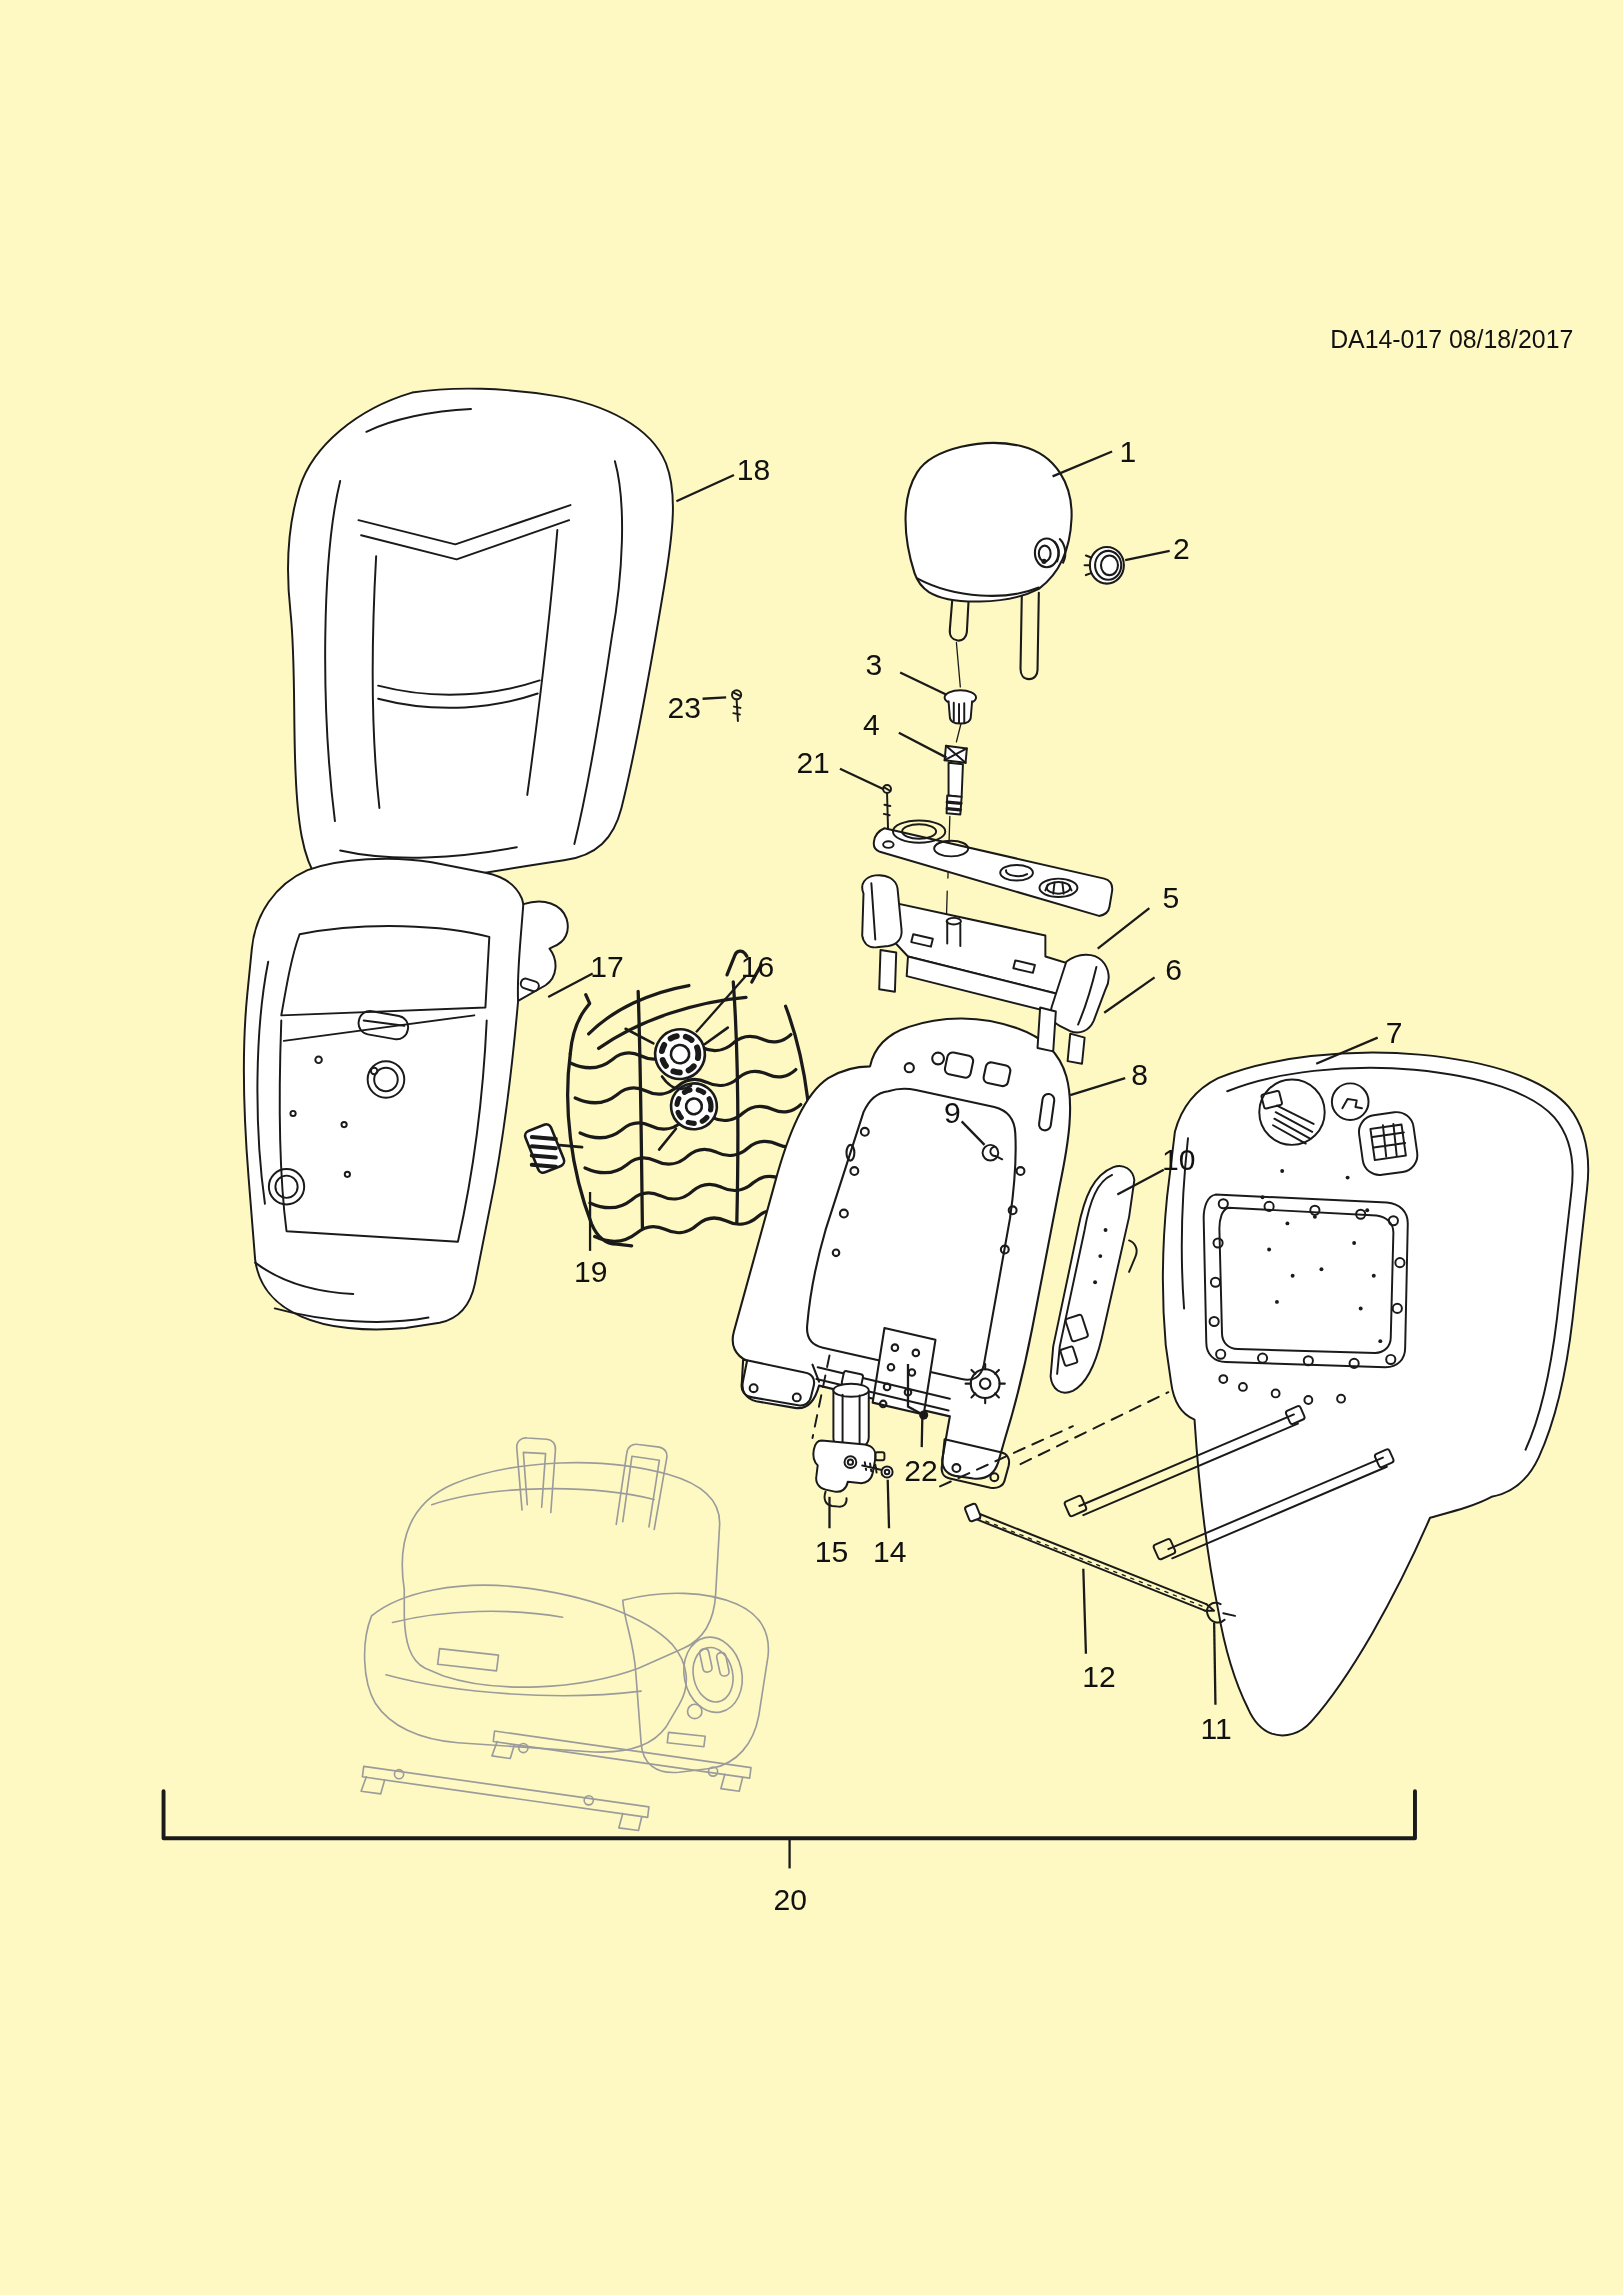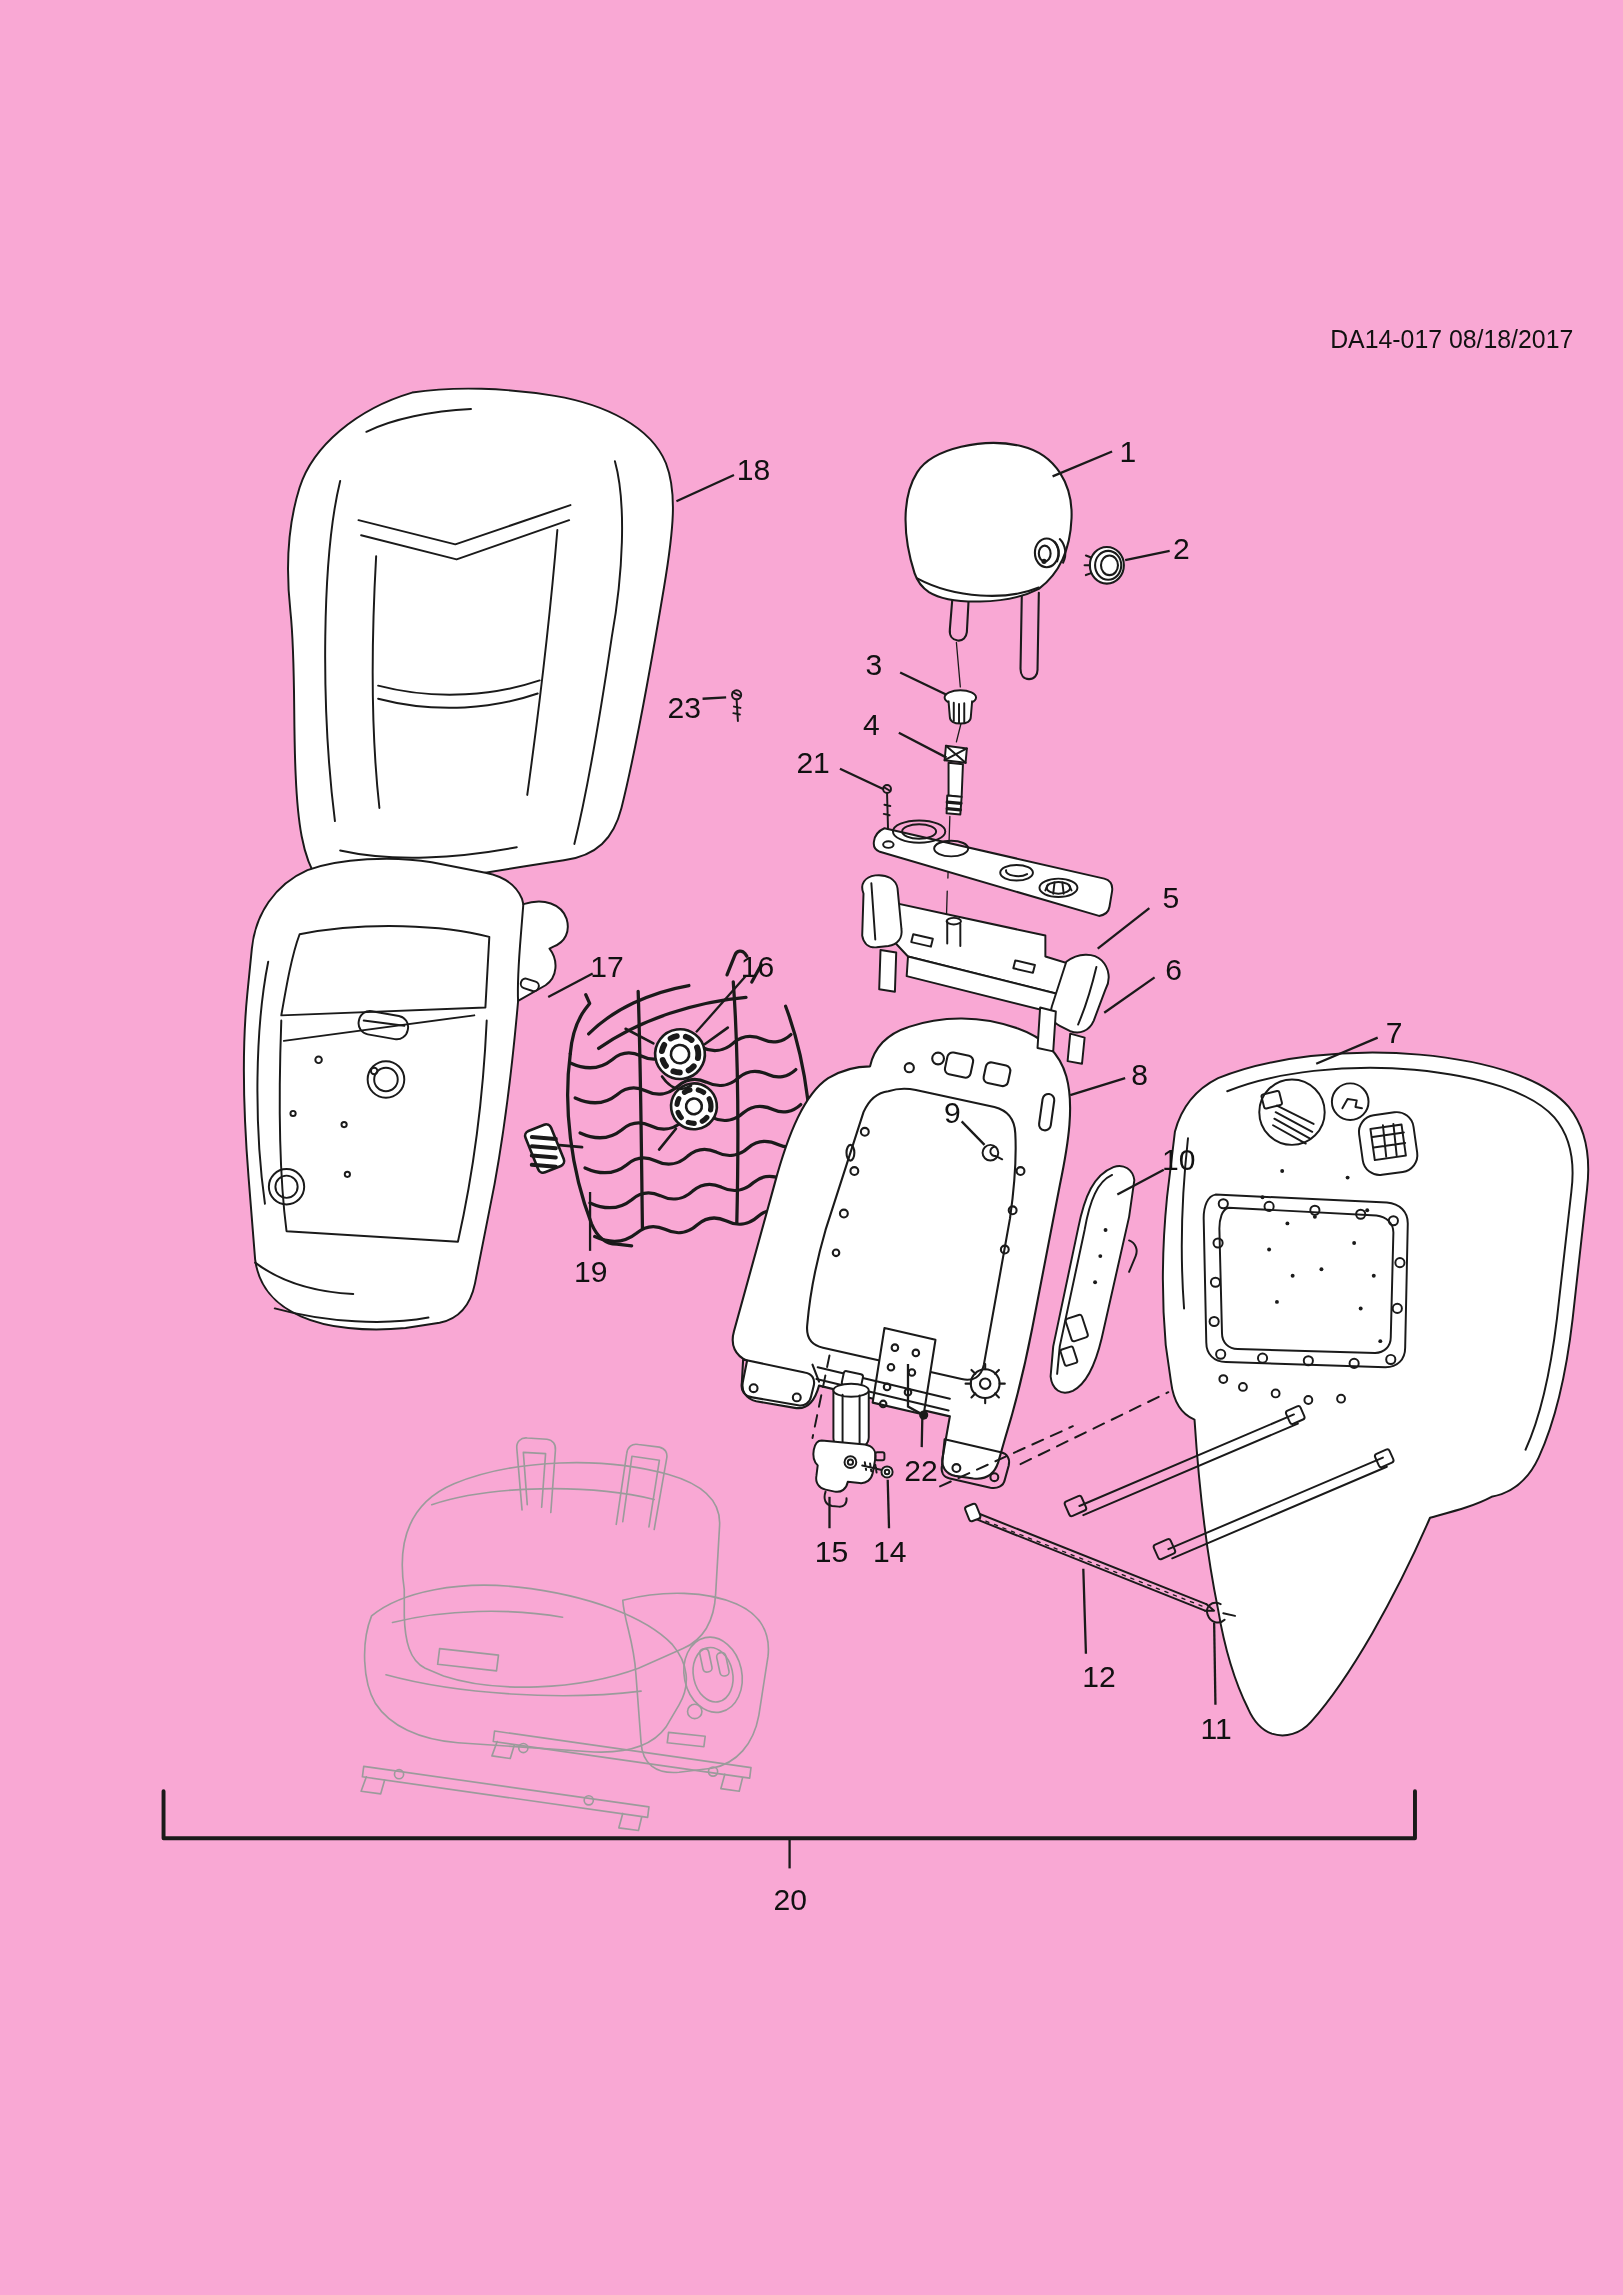--- a/index.html
+++ b/index.html
@@ -1,16 +1,16 @@
 <!DOCTYPE html>
 <html style="font-size:10.5px"><head>
 <meta charset="utf-8">
 <style>
   html,body{margin:0;padding:0;background:#ffffff;}
-  .page{position:relative;width:1623px;height:2295px;background:#f9a8d4;overflow:hidden;}
+  .page{position:relative;width:1623px;height:2295px;background:#fef9c3;overflow:hidden;}
   svg{display:block;}
   .callout-num{
     font-family:"Liberation Sans",sans-serif;
     font-size:46px;
     fill:#111111;
     text-anchor:middle;
   }
   .doc-code{
     font-family:"Liberation Sans",sans-serif;
     font-size:38px;

